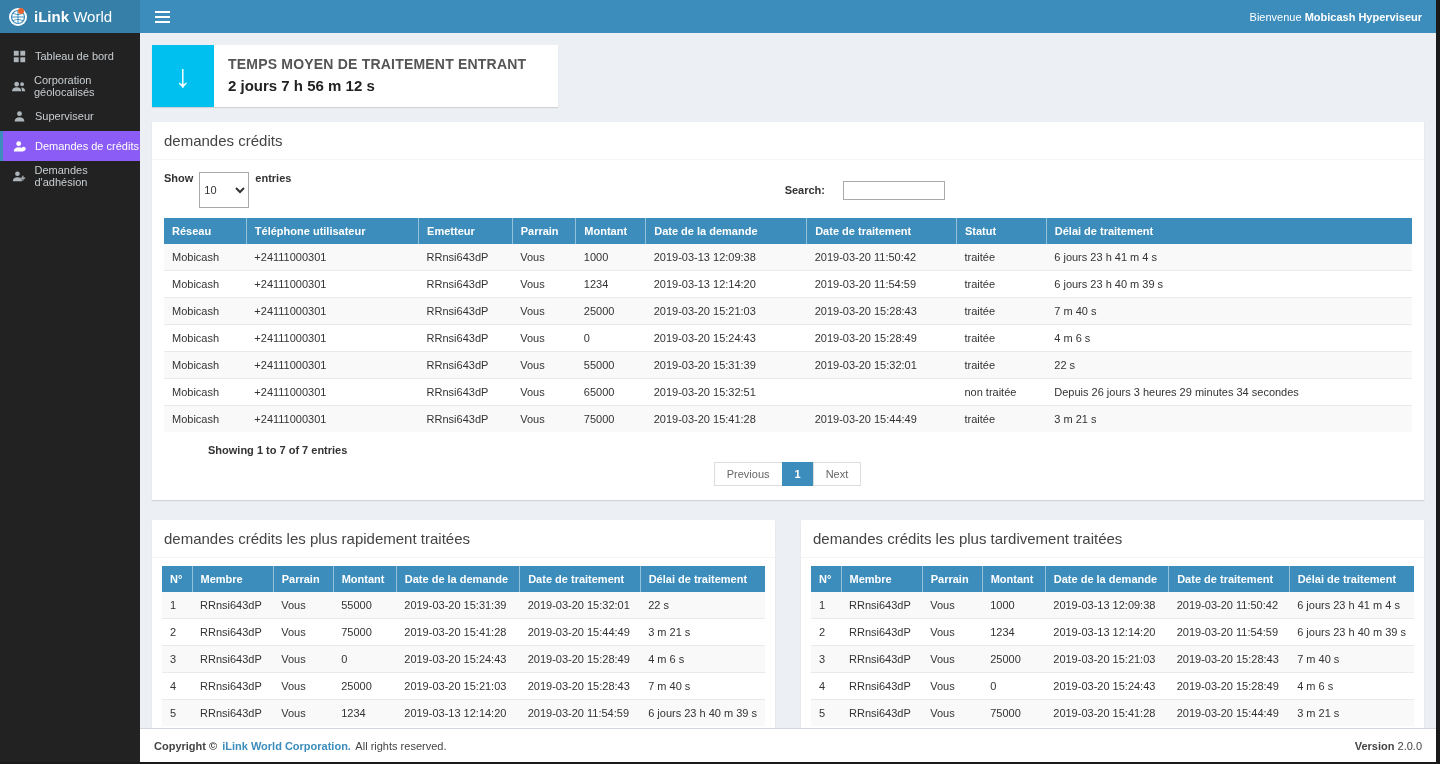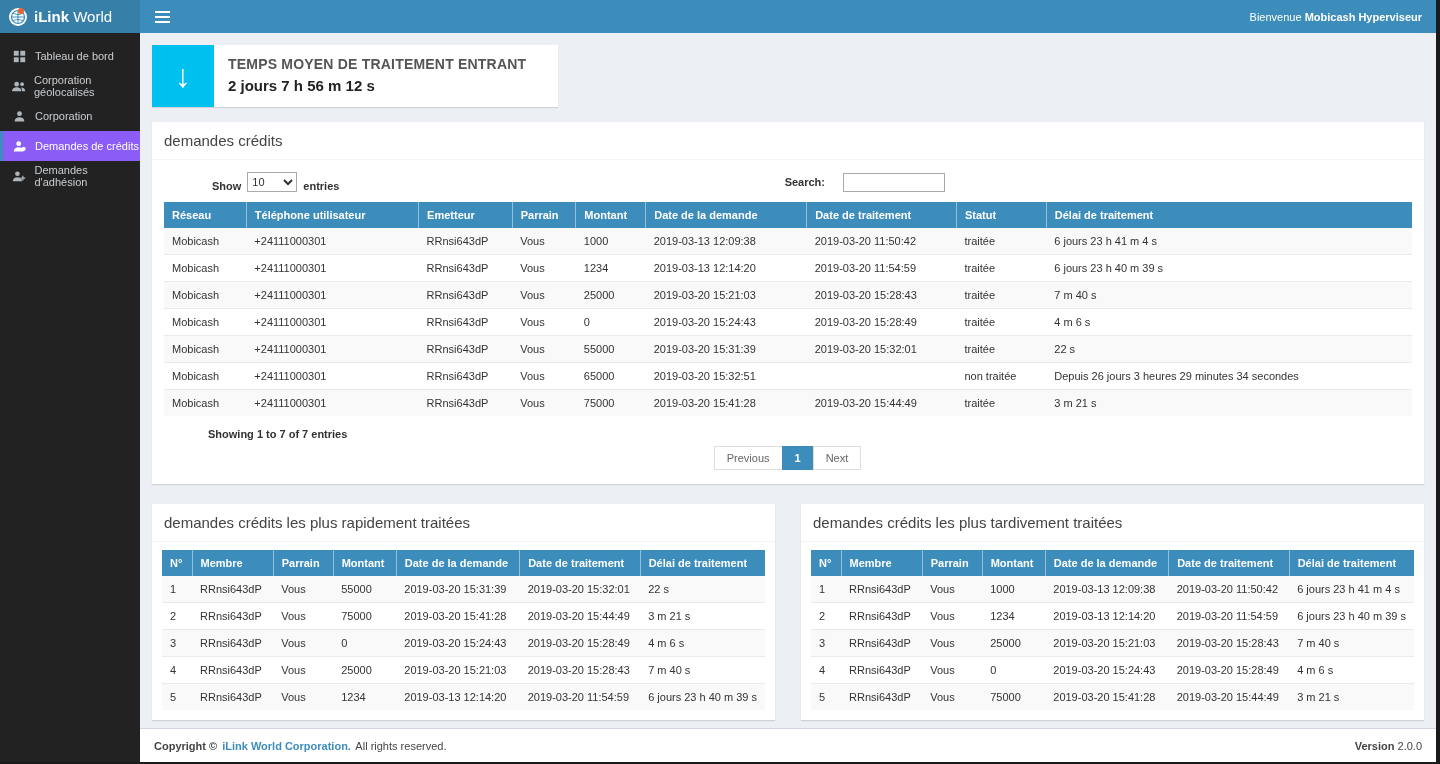--- a/index.html
+++ b/index.html
@@ -42,22 +42,22 @@
   .widget-value{font-size:15px;font-weight:bold;color:#222;margin-top:5px;}
 
   
   .panel{background:#fff;box-shadow:0 1px 1px rgba(0,0,0,0.12);}
   .panel-main{margin-top:15px;}
   .panel-title{padding:10px 12px;font-size:15px;color:#444;border-bottom:1px solid #f4f4f4;}
   .panel-body{padding:8px 12px 12px;}
 
   
   .dt-controls{display:flex;align-items:center;margin:4px 0 10px;font-size:11px;font-weight:bold;color:#333;}
-  .dt-length{display:flex;align-items:flex-end;margin-left:48px;}
-  .dt-length select{margin:0 6px;font-size:11px;height:20px;width:50px;border:1px solid #aaa;background:#fff;color:#333;}
+  .dt-length{display:flex;align-items:flex-start;}
+  .dt-length select{margin:0 6px;font-size:11px;height:36px;width:50px;border:1px solid #aaa;background:#fff;color:#333;}
   .dt-search{margin-left:auto;margin-right:467px;display:flex;align-items:center;gap:12px;}
   .dt-search input{margin-left:6px;width:102px;height:19px;border:1px solid #aaa;font-size:11px;padding:0 4px;color:#333;}
 
   table.dt{width:100%;border-collapse:collapse;font-size:11px;color:#333;}
   table.dt thead th{background:var(--primary);color:#fff;text-align:left;padding:7px 8px;font-size:11px;font-weight:bold;border-right:1px solid rgba(255,255,255,.45);cursor:pointer;white-space:nowrap;}
   table.dt thead th:last-child{border-right:none;}
   table.dt tbody td{padding:7px 8px;border-top:1px solid #eaeaea;white-space:nowrap;}
   table.dt tbody tr:first-child td{border-top:none;}
   table.dt tbody tr:nth-child(odd){background:#f9f9f9;}
   table.dt tbody tr:nth-child(even){background:#fff;}
@@ -132,21 +132,21 @@
         </span>
         <span>Corporation géolocalisés</span>
       </a>
       <a class="side-item">
         <span class="icn">
           <svg width="13" height="13" viewBox="0 0 16 16" fill="currentColor">
               <circle cx="8" cy="4.5" r="3"></circle>
               <path d="M2 14c0-3.3 2.7-5 6-5s6 1.7 6 5z"></path>
             </svg>
         </span>
-        <span>Corporation</span>
+        <span>Superviseur</span>
       </a>
       <a class="side-item active">
         <span class="icn">
           <svg width="13" height="13" viewBox="0 0 16 16" fill="currentColor">
               <circle cx="7" cy="4.5" r="3"></circle>
               <path d="M1 14c0-3.3 2.7-5 6-5s6 1.7 6 5z"></path>
               <circle cx="13" cy="11" r="2.6" fill="currentColor"></circle>
             </svg>
         </span>
         <span>Demandes de crédits</span>

